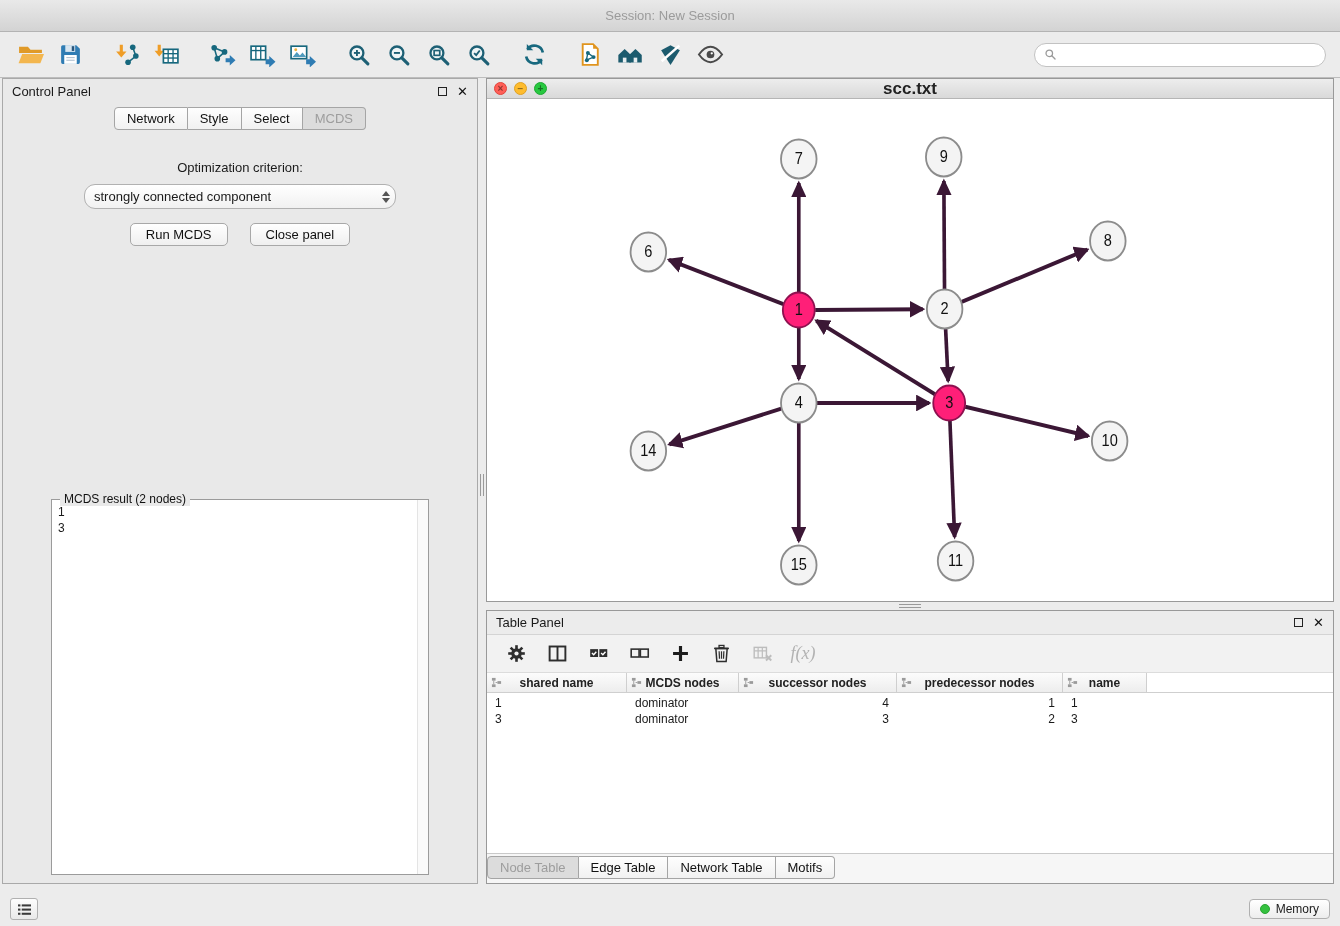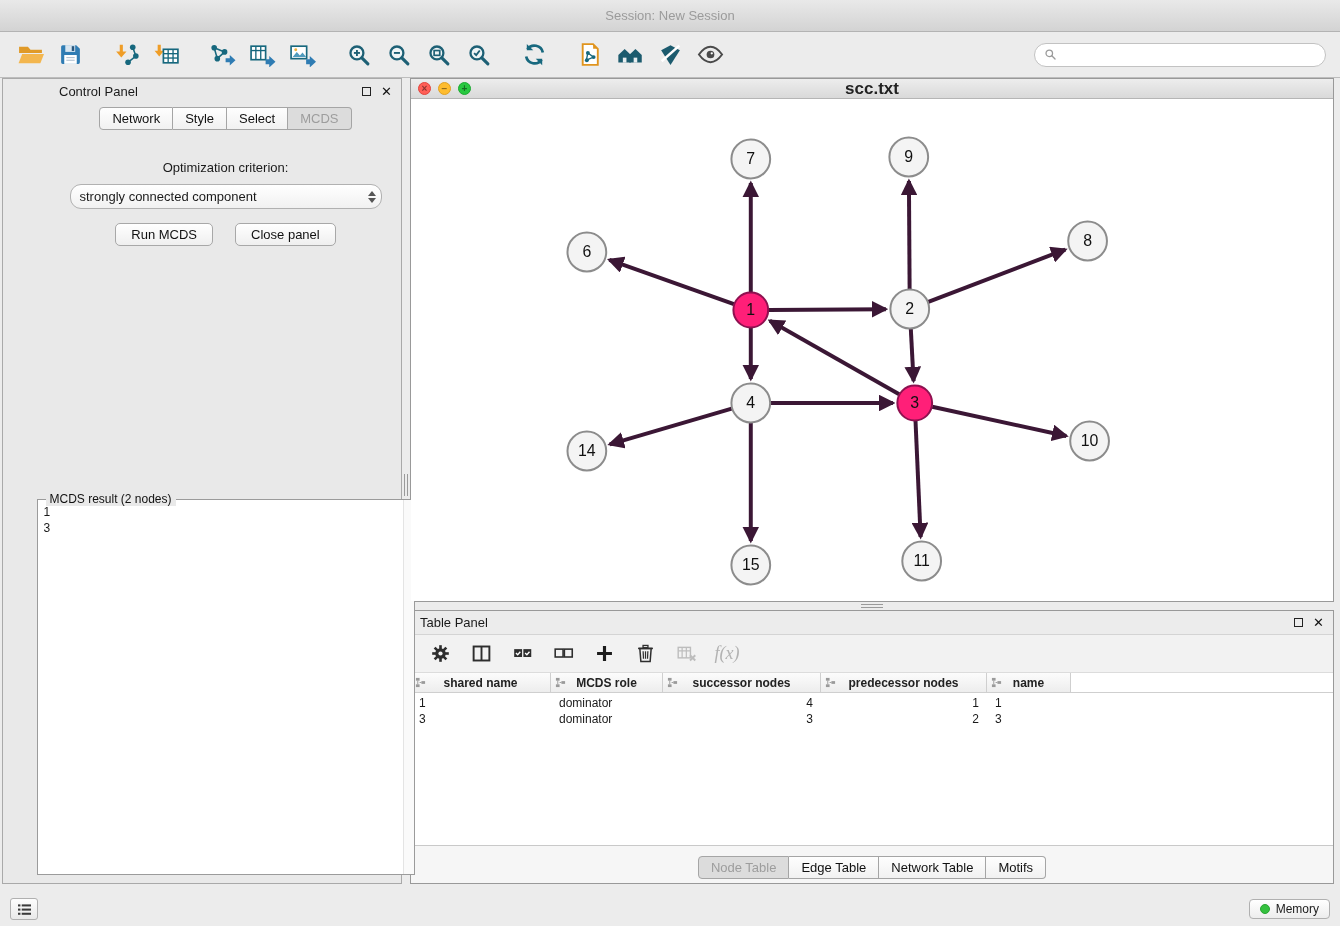--- a/index.html
+++ b/index.html
@@ -20,21 +20,21 @@
   .tb-btn{width:32px;height:32px;background:none;border:none;display:flex;align-items:center;justify-content:center;}
   .tb-btn svg{width:27px;height:25px;}
   .searchbox{width:292px;height:24px;background:#fff;border:1px solid #c2c2c2;border-radius:13px;display:flex;align-items:center;padding:0 9px;gap:5px;}
   .searchbox svg{width:13px;height:13px;flex:none;}
   .searchbox input{border:none;outline:none;flex:1;font-size:12px;background:transparent;min-width:0;}
 
   
   .main{flex:1;display:flex;min-height:0;}
 
   
-  .control-panel{width:400px;flex:none;margin:0 0 8px 2px;background:#e9e9e9;border:1px solid #a9a9a9;display:flex;flex-direction:column;padding-left:47px;}
+  .control-panel{width:476px;flex:none;margin:0 0 8px 2px;background:#e9e9e9;border:1px solid #a9a9a9;display:flex;flex-direction:column;}
   .panel-header{height:24px;display:flex;align-items:center;justify-content:space-between;padding:0 9px;font-size:13px;flex:none;}
   .panel-btns{display:flex;align-items:center;gap:10px;}
   .float-btn{width:9px;height:9px;border:1.5px solid #222;display:inline-block;cursor:pointer;}
   .close-btn{font-size:13px;font-weight:bold;color:#111;cursor:pointer;line-height:1;}
   .cp-tabs{display:flex;justify-content:center;margin:4px 0 0 0;flex:none;}
   .cp-tab,.tp-tab{font-size:13px;padding:3px 12px;background:linear-gradient(#fefefe,#f1f1f1);border:1px solid #a5a5a5;border-left:none;color:#111;}
   .cp-tab:first-child,.tp-tab:first-child{border-left:1px solid #a5a5a5;border-radius:4px 0 0 4px;}
   .cp-tab:last-child,.tp-tab:last-child{border-radius:0 4px 4px 0;}
   .cp-tab.active,.tp-tab.active{background:#dcdcdc;color:#9d9d9d;}
   .cp-body{flex:1;display:flex;flex-direction:column;align-items:center;min-height:0;padding:0 10px;}
@@ -84,21 +84,21 @@
   .fx{font-family:"Liberation Serif","DejaVu Serif",serif;font-style:italic;font-size:18px;color:#b2b2b2;}
   .tp-table{flex:1;display:flex;flex-direction:column;min-height:0;}
   .tp-head{display:flex;height:20px;flex:none;background:linear-gradient(#fcfcfc,#ededed);border-bottom:1px solid #cfcfcf;font-size:12px;font-weight:bold;color:#222;}
   .th{position:relative;display:flex;align-items:center;justify-content:center;border-right:1px solid #cfcfcf;flex:none;cursor:pointer;}
   .th .sort-icon{position:absolute;left:4px;width:11px;height:11px;display:flex;}
   .th .sort-icon svg{width:11px;height:11px;}
   .th-filler{flex:1;background:#fff;}
   .tp-rows{flex:1;background:#fff;overflow:hidden;padding-top:2px;}
   .tr{display:flex;height:16px;font-size:12px;align-items:center;cursor:default;}
   .td{padding:0 8px;overflow:hidden;white-space:nowrap;flex:none;}
-  .tp-tabs-bar{flex:none;border-top:1px solid #c9c9c9;background:#f6f6f6;display:flex;justify-content:center;padding:10px 0 4px;}
+  .tp-tabs-bar{flex:none;border-top:1px solid #c9c9c9;background:#f6f6f6;display:flex;padding:2px 0 4px;}
 
   
   .statusbar{height:34px;flex:none;display:flex;align-items:center;justify-content:space-between;padding:0 10px;background:#ececec;}
   .status-left-btn{width:28px;height:22px;border:1px solid #b0b0b0;border-radius:3px;background:linear-gradient(#fdfdfd,#e9e9e9);display:flex;align-items:center;justify-content:center;}
   .memory-btn{display:flex;align-items:center;gap:6px;border:1px solid #b0b0b0;border-radius:4px;background:linear-gradient(#ffffff,#ededed);padding:2px 10px;font-size:12px;cursor:pointer;}
   .memory-btn .dot{width:10px;height:10px;border-radius:50%;background:#35c13f;border:1px solid #2aa534;display:inline-block;}
 </style>
 </head>
 <body>
 
@@ -482,21 +482,21 @@
               </div>
               <div class="th" style="width: 112px;">
                 <span class="sort-icon">
                   <svg viewBox="0 0 12 12">
                     <rect x="1" y="1" width="4" height="3" fill="#9a9a9a"></rect>
                     <rect x="1" y="8" width="4" height="3" fill="#9a9a9a"></rect>
                     <rect x="7" y="4.5" width="4" height="3" fill="#9a9a9a"></rect>
                     <path d="M3 4v4M5 6h2" stroke="#9a9a9a" fill="none"></path>
                   </svg>
                 </span>
-                <span class="th-label">MCDS role</span>
+                <span class="th-label">MCDS nodes</span>
               </div>
               <div class="th" style="width: 158px;">
                 <span class="sort-icon">
                   <svg viewBox="0 0 12 12">
                     <rect x="1" y="1" width="4" height="3" fill="#9a9a9a"></rect>
                     <rect x="1" y="8" width="4" height="3" fill="#9a9a9a"></rect>
                     <rect x="7" y="4.5" width="4" height="3" fill="#9a9a9a"></rect>
                     <path d="M3 4v4M5 6h2" stroke="#9a9a9a" fill="none"></path>
                   </svg>
                 </span>

